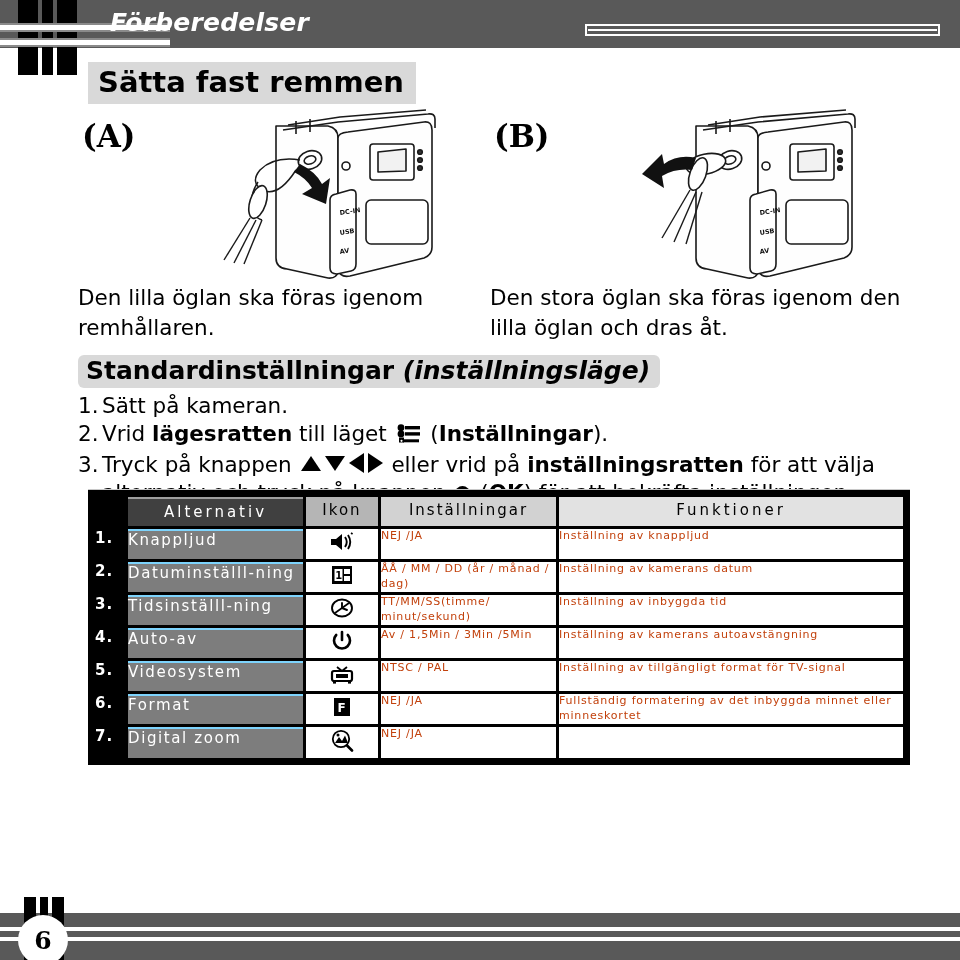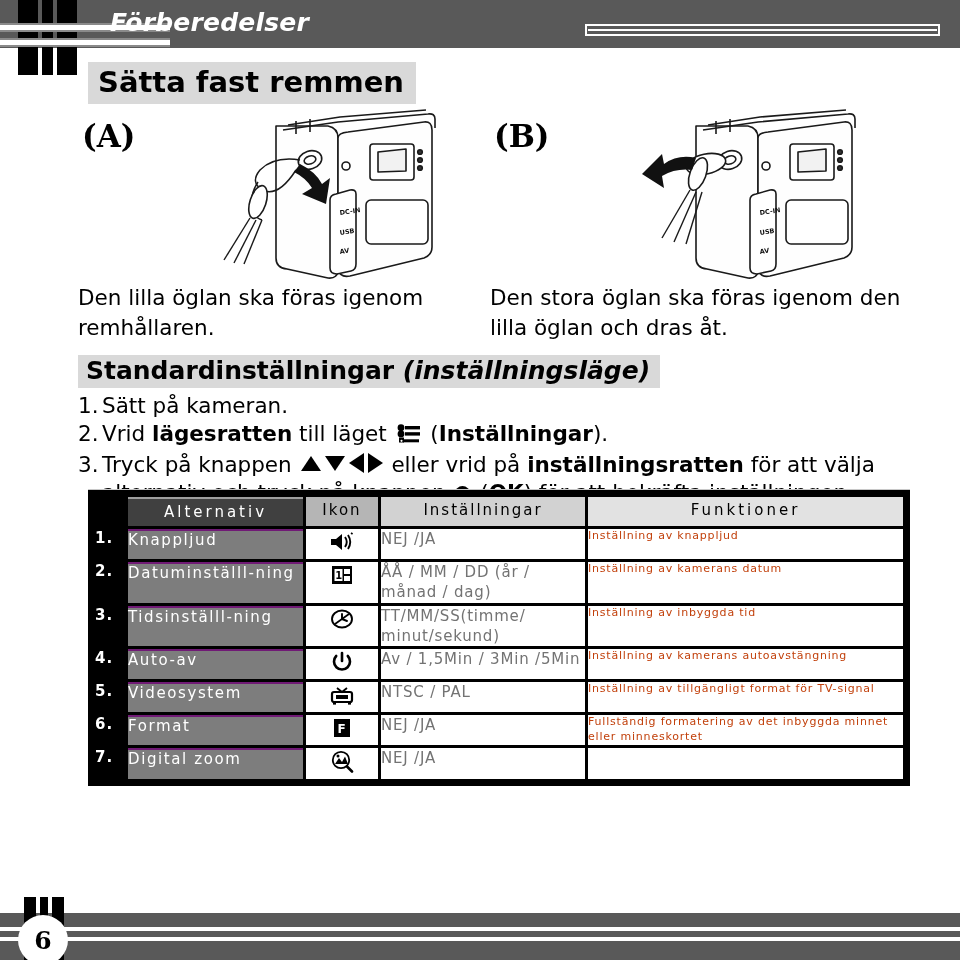--- a/index.html
+++ b/index.html
@@ -70,21 +70,21 @@
     position: absolute; top: 0;
     font-size: 21.5px; line-height: 1.38; color: #000;
   }
   .cap-a { left: 78px; width: 400px; }
   .cap-b { left: 490px; width: 420px; }
 
   
   .std-head {
     display: inline-block; background: #d9d9d9;
     margin-left: 78px; padding: 1px 10px 3px 8px;
-    font-size: 25px; font-weight: bold; color: #000; white-space: nowrap;
+    font-size: 25px; font-weight: bold; color: #000; white-space: nowrap; border-radius: 6px;
   }
   .std-head .ital { font-style: italic; }
 
   
   .steps { margin: 4px 0 0 78px; width: 850px; }
   .step { display: flex; font-size: 21.5px; line-height: 1.3; color: #000; }
   .step-num { width: 24px; flex: none; }
   .step-body { flex: 1; }
   .b { font-weight: bold; }
 
@@ -108,30 +108,30 @@
   table.settings td { vertical-align: top; padding: 0; }
 
   td.c-num {
     width: 30px; background: #000; color: #ffffff;
     font-size: 15px; font-weight: bold; padding: 4px 0 0 6px;
     letter-spacing: 1px;
   }
   td.c-alt {
     width: 175px; background: #7d7d7d; color: #ffffff;
     font-size: 15px; padding: 5px 0 5px 8px; letter-spacing: 1.6px;
-    border-top: 2px solid #701a75;
+    border-top: 2px solid #7dd3fc;
   }
   td.c-ico {
     width: 72px; background: #ffffff; text-align: center;
     padding: 6px 0 6px 0;
     border: 2px solid #ffffff;
   }
   td.c-set {
-    width: 204px; background: #ffffff; color: #737373;
-    font-size: 15px; padding: 5px 0 5px 6px; letter-spacing: 0.8px; line-height:1.35;
+    width: 175px; background: #ffffff; color: #c2410c;
+    font-size: 11px; padding: 5px 0 5px 6px; letter-spacing: 0.8px; line-height:1.35;
   }
   td.c-fun {
     background: #ffffff; color: #c2410c;
     font-size: 11px; padding: 5px 0 5px 7px; letter-spacing: 0.8px; line-height:1.35;
   }
 
   thead td.h-blank { background: #000; }
   thead td.h-alt {
     background: #404040; color: #fff; text-align: center;
     font-size: 15px; letter-spacing: 3px; padding: 4px 0 5px;

